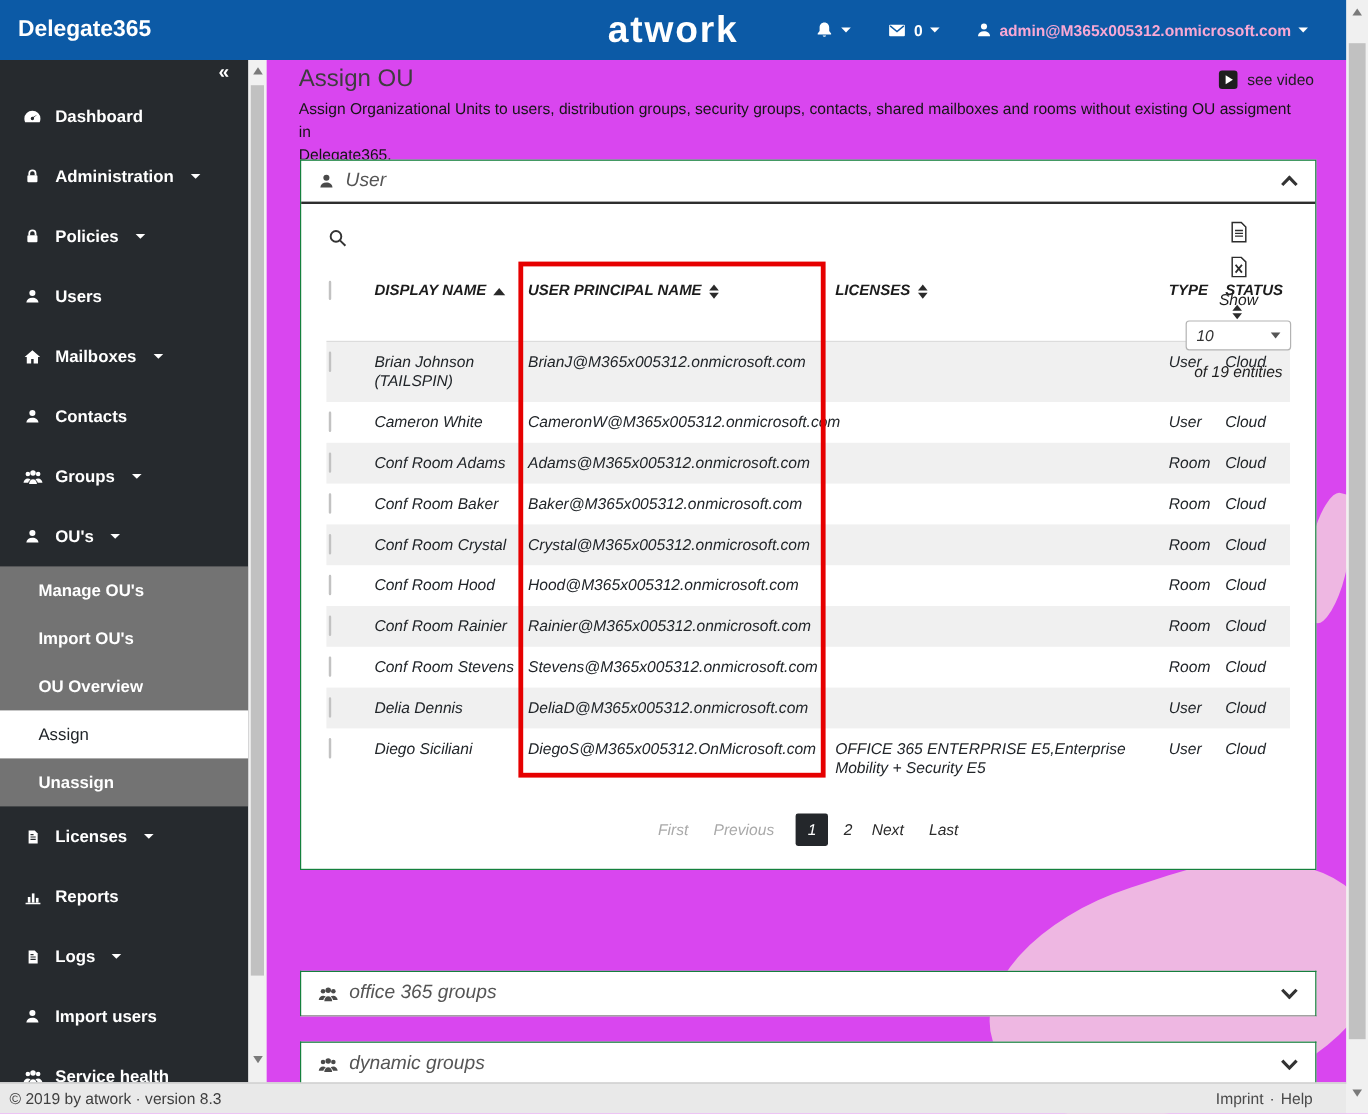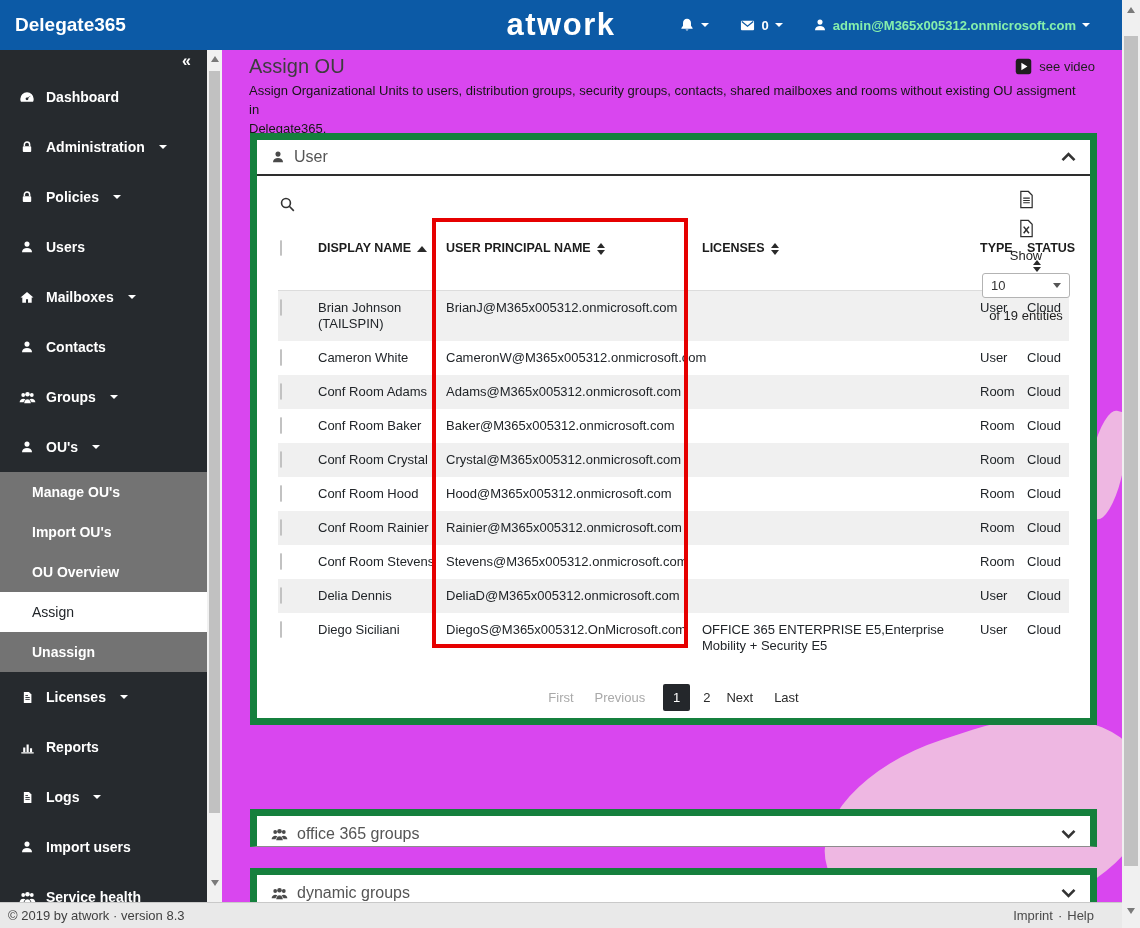--- a/index.html
+++ b/index.html
@@ -13,21 +13,21 @@
 
   
   .topbar { position:absolute; left:0; top:0; width:1122px; height:50px; background:#0c5aa6; z-index:8; }
   .brand { position:absolute; left:15px; top:0; line-height:50px; color:#fff; font-size:19px; font-weight:bold; }
   .logo { position:absolute; left:0; right:0; top:0; text-align:center; line-height:50px; color:#fff;
           font-size:31px; font-weight:bold; letter-spacing:1.5px; }
   .topbar-right { position:absolute; right:32px; top:0; height:50px; display:flex; align-items:center; gap:30px; color:#fff; }
   .tb-group { display:flex; align-items:center; gap:6px; cursor:pointer; }
   .caret-w { width:0; height:0; border-left:4px solid transparent; border-right:4px solid transparent; border-top:4px solid #fff; }
   .tb-count { font-size:13px; font-weight:bold; color:#fff; }
-  .tb-account { font-size:13px; font-weight:bold; color:#86efac; }
+  .tb-account { font-size:13px; font-weight:bold; color:#f9a8d4; }
 
   
   .sidebar { position:absolute; left:0; top:50px; width:207px; height:852px; background:#262a2e; overflow:hidden; z-index:4; }
   .collapse-btn { position:absolute; top:2px; right:16px; color:#fff; font-size:16px; font-weight:bold; cursor:pointer; }
   .nav { padding-top:22px; }
   .nav-item { height:50px; display:flex; align-items:center; padding-left:18px; gap:10px;
               color:#fff; font-size:14px; font-weight:bold; cursor:pointer; }
   .nav-item .icon-wrap { width:18px; color:#fff; }
   .caret-white { width:0; height:0; border-left:4px solid transparent; border-right:4px solid transparent; border-top:4px solid #fff; margin-left:4px; }
   .submenu { background:#737373; }
@@ -49,21 +49,21 @@
   .content { position:absolute; left:222px; top:50px; width:900px; height:852px; background:#d946ef; z-index:1; }
   .watermark { position:absolute; background:#f9f4da; opacity:.65; z-index:0; }
   .wm-1 { left:600px; top:680px; width:330px; height:190px; border-radius:45%; transform:rotate(-18deg); }
   .wm-2 { left:868px; top:360px; width:34px; height:110px; border-radius:40%; transform:rotate(14deg); }
 
   .page-title { position:absolute; left:27px; top:5px; font-size:20px; color:#3d3d3d; }
   .page-desc { position:absolute; left:27px; top:31px; width:830px; font-size:13px; line-height:19px; color:#161616; }
   .see-video { position:absolute; right:27px; top:8px; display:flex; align-items:center; gap:7px;
                font-size:13px; color:#1e1e1e; cursor:pointer; }
 
-  .panel { position:absolute; left:28px; width:847px; border:7px solid #15803d; background:#fff; z-index:2; }
+  .panel { position:absolute; left:28px; width:847px; border:1px solid #15803d; background:#fff; z-index:2;font-style:italic; }
   .panel-header { height:36px; display:flex; align-items:center; gap:9px; padding:0 14px;
                   border-bottom:2px solid #2e2e2e; cursor:pointer; }
   .panel-header .icon-wrap { color:#4a4a4a; }
   .panel-title { font-size:16px; color:#555; }
   .panel-chevron { margin-left:auto; }
 
   .user-panel { top:83px; height:592px; }
   .panel-toolbar { height:54px; position:relative; }
   .search-btn { position:absolute; left:22px; top:20px; cursor:pointer; }
   .toolbar-right { position:absolute; right:20px; top:14px; display:flex; align-items:center; gap:10px;flex-direction:column; }

